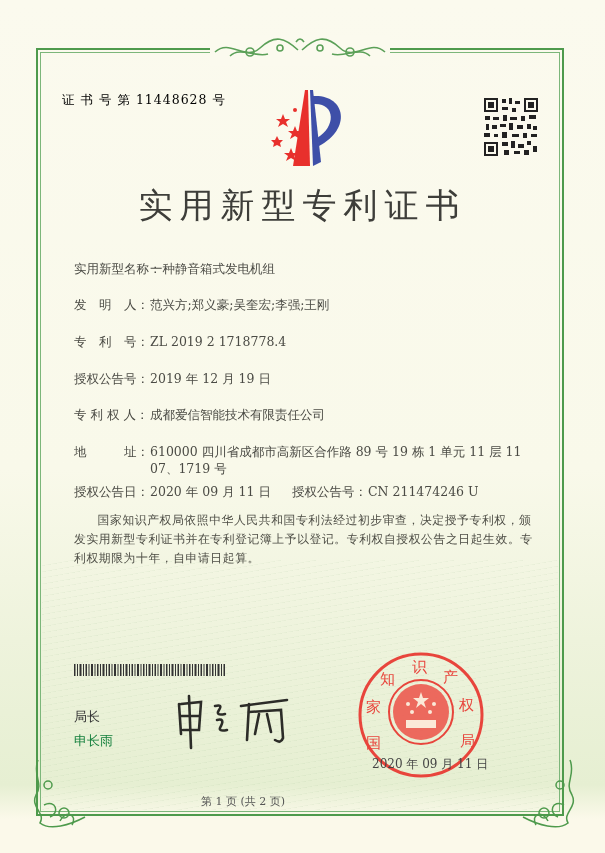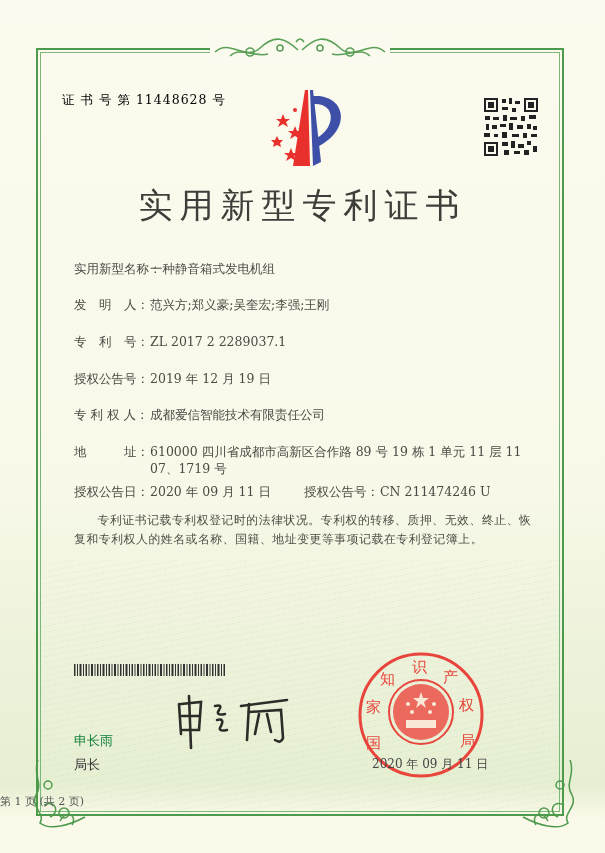--- a/index.html
+++ b/index.html
@@ -29,26 +29,26 @@
     font-family:"DejaVu Sans", sans-serif; font-size:34px; letter-spacing:7px; color:#3e3e3a; }
 
   .field { position:absolute; left:74px; font-size:12.5px; color:#4b4b45; white-space:nowrap; }
   .field .label { display:inline-block; width:76px; }
   .field .value { display:inline; }
 
   .para { position:absolute; left:74px; width:460px; font-size:11.8px; line-height:19px; color:#4d4d45; letter-spacing:0.6px; }
   .para p { margin:0; text-indent:2em; }
 
   .barcode { position:absolute; left:74px; top:661px; width:152px; height:12px; }
-  .director-title { position:absolute; left:74px; top:708px; font-family:"DejaVu Sans", sans-serif; font-size:13px; color:#333;margin-top:48px; }
+  .director-title { position:absolute; left:74px; top:708px; font-family:"DejaVu Sans", sans-serif; font-size:13px; color:#333; }
   .director-name { position:absolute; left:74px; top:732px; font-family:"DejaVu Sans", sans-serif; font-size:13px; color:#15803d; }
   .signature { position:absolute; left:175px; top:690px; width:120px; height:60px; }
   .seal { position:absolute; left:356px; top:650px; width:130px; height:130px; }
   .seal-date { position:absolute; left:372px; top:756px; font-size:12px; color:#444; }
-  .page-info { position:absolute; left:0; width:486px; top:794px; font-size:11px; color:#555; }
+  .page-info { position:absolute; left:0; width:486px; top:794px; text-align:center; font-size:11px; color:#555; }
   .footer-note { position:absolute; left:234px; top:829px; font-size:11px; color:#555; letter-spacing:1px;margin-top:28px; }
 </style>
 </head>
 <body>
 
 <div class="sheet"></div>
 <div class="wave"></div>
 <div class="frame-outer"></div>
 <div class="frame-inner"></div>
 
@@ -159,43 +159,43 @@
 
 <div class="title">实用新型专利证书</div>
 
 <div class="field" style="top:261px">
   <span class="label">实用新型名称：</span><span class="value">一种静音箱式发电机组</span>
 </div>
 <div class="field" style="top:297px">
   <span class="label">发　明　人：</span><span class="value">范兴方;郑义豪;吴奎宏;李强;王刚</span>
 </div>
 <div class="field" style="top:334px">
-  <span class="label">专　利　号：</span><span class="value">ZL 2017 2 2289037.1</span>
+  <span class="label">专　利　号：</span><span class="value">ZL 2019 2 1718778.4</span>
 </div>
 <div class="field" style="top:371px">
   <span class="label">授权公告号：</span><span class="value">2019 年 12 月 19 日</span>
 </div>
 <div class="field" style="top:407px">
   <span class="label">专 利 权 人：</span><span class="value">成都爱信智能技术有限责任公司</span>
 </div>
 <div class="field" style="top:444px">
   <span class="label">地　　　址：</span><span class="value">610000 四川省成都市高新区合作路 89 号 19 栋 1 单元 11 层 11</span>
 </div>
 <div class="field" style="top:461px; left:150px">
   <span class="value">07、1719 号</span>
 </div>
 <div class="field" style="top:484px">
   <span class="label">授权公告日：</span><span class="value">2020 年 09 月 11 日</span>
 </div>
-<div class="field" style="top:484px; left:304px">
+<div class="field" style="top:484px; left:292px">
   <span class="label">授权公告号：</span><span class="value">CN 211474246 U</span>
 </div>
 
 <div class="para" style="top:511px">
-  <p>专利证书记载专利权登记时的法律状况。专利权的转移、质押、无效、终止、恢复和专利权人的姓名或名称、国籍、地址变更等事项记载在专利登记簿上。</p>
+  <p>国家知识产权局依照中华人民共和国专利法经过初步审查，决定授予专利权，颁发实用新型专利证书并在专利登记簿上予以登记。专利权自授权公告之日起生效。专利权期限为十年，自申请日起算。</p>
 </div>
 
 <div class="barcode">
   <svg width="152" height="12" viewBox="0 0 152 12">
     <g fill="#333">
       <rect x="0" y="0" width="1.5" height="12"></rect>
         <rect x="3" y="0" width="1" height="12"></rect>
         <rect x="5.5" y="0" width="2" height="12"></rect>
       <rect x="9" y="0" width="1" height="12"></rect>
         <rect x="11.5" y="0" width="1.5" height="12"></rect>

